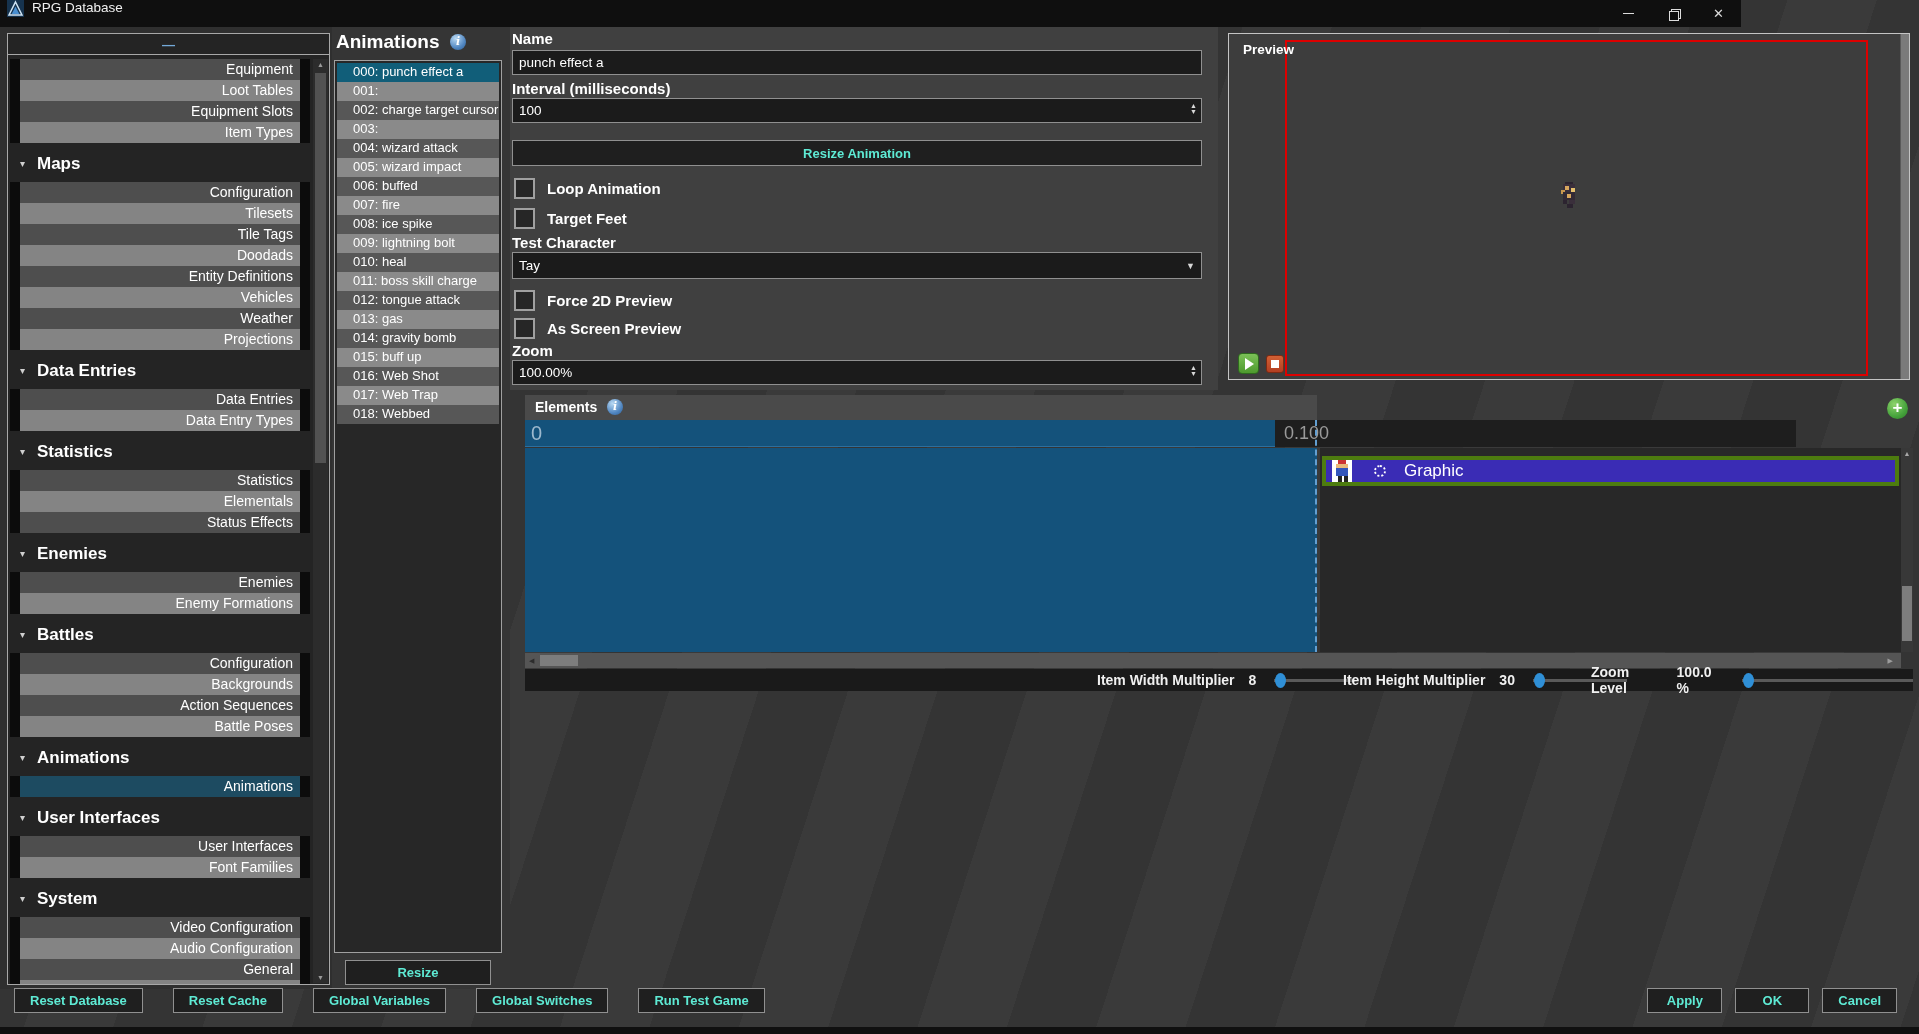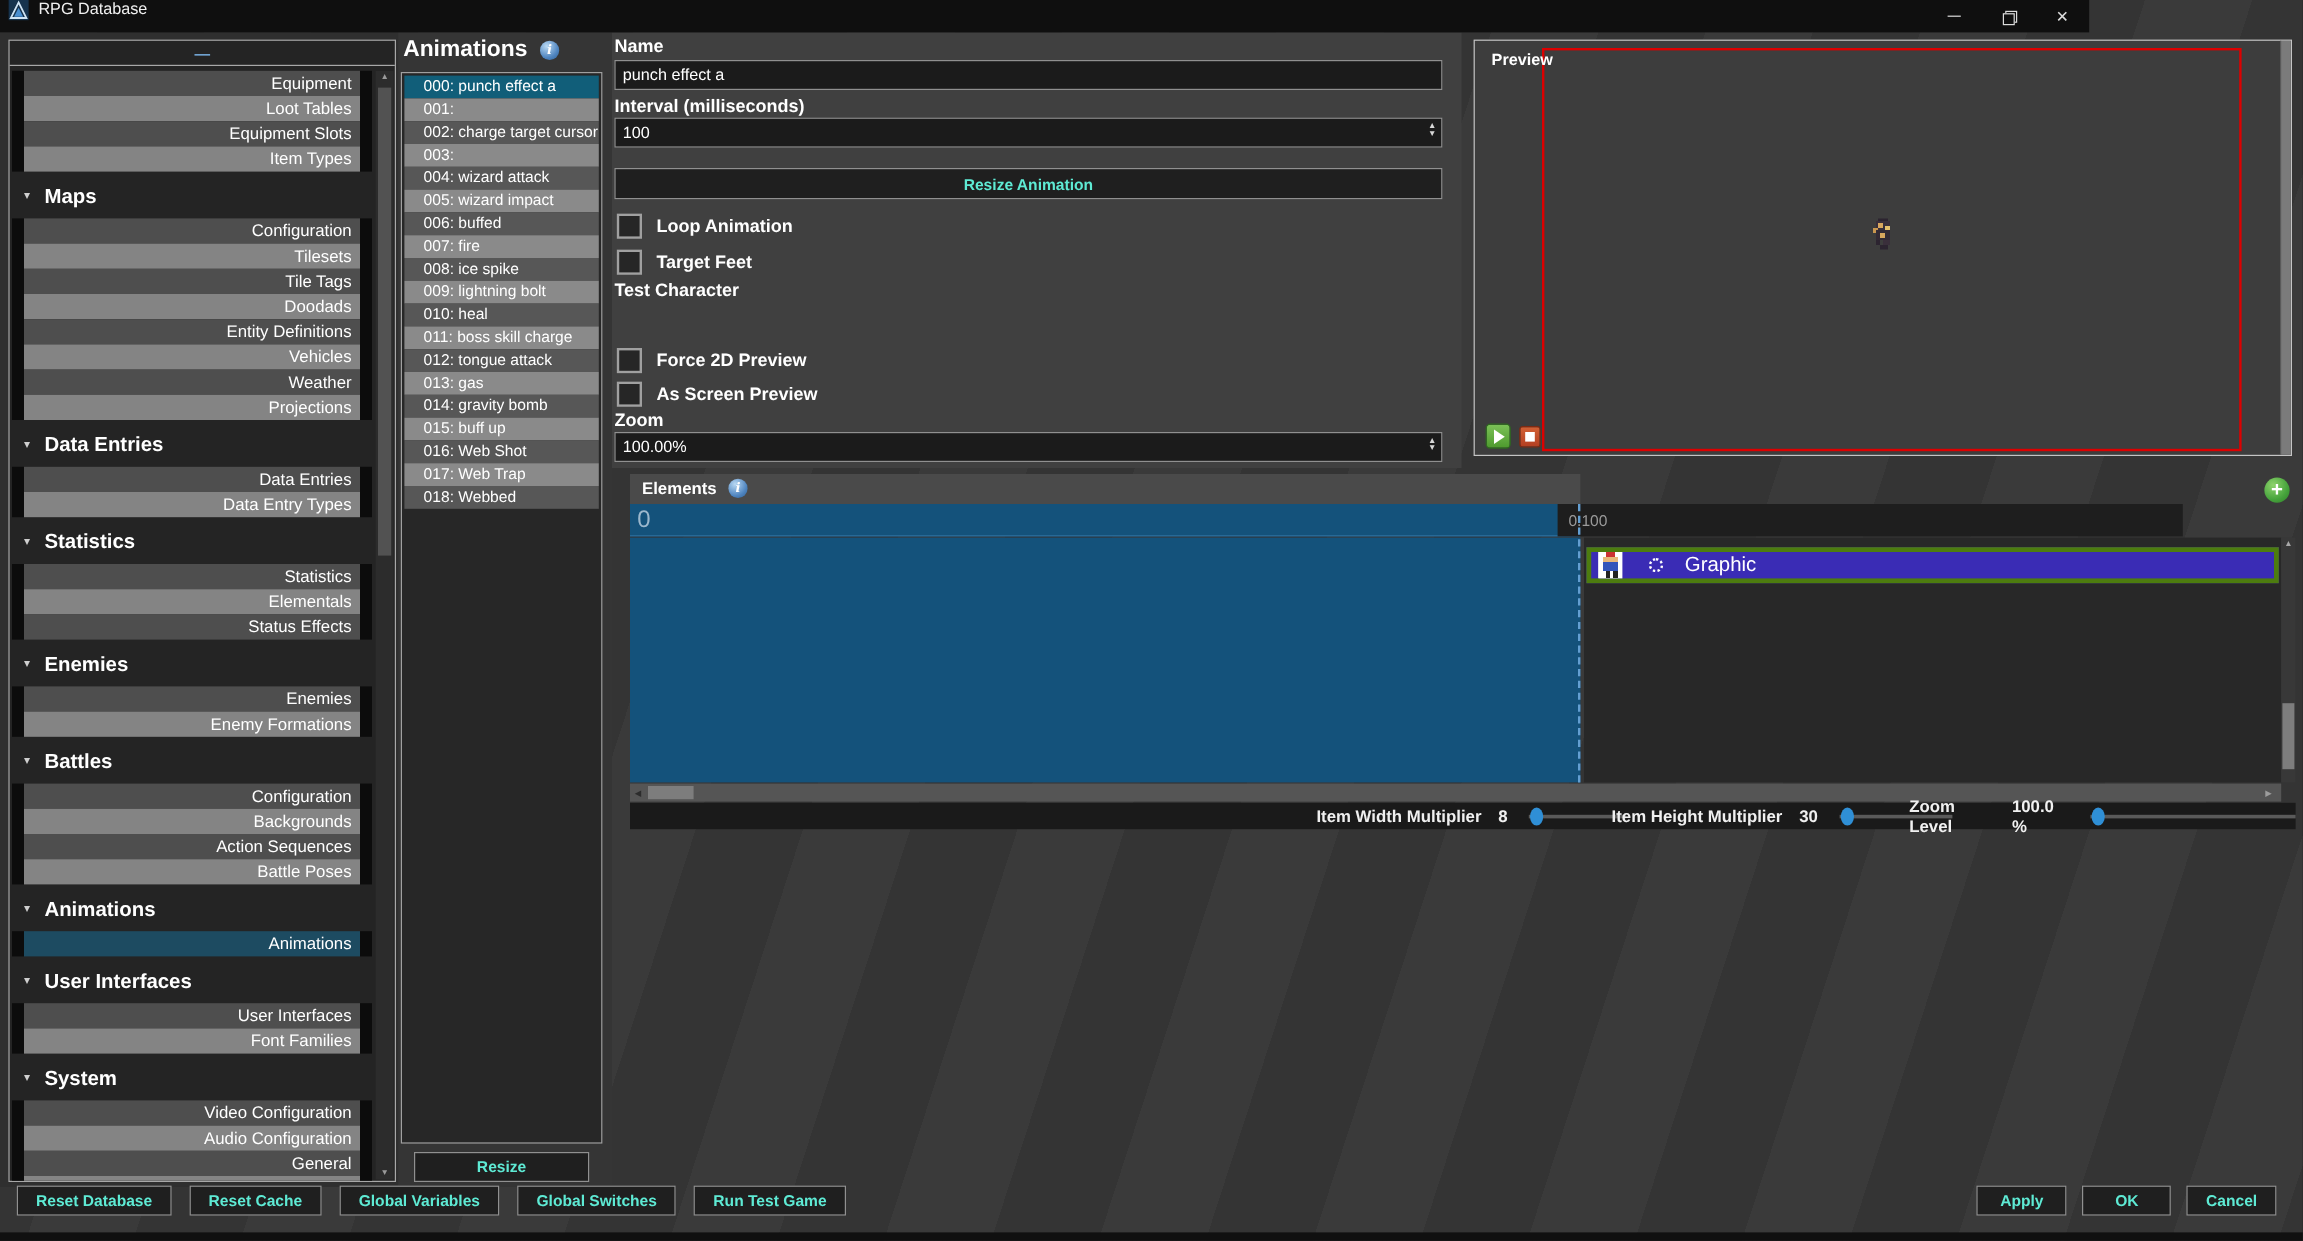--- a/index.html
+++ b/index.html
@@ -66,21 +66,21 @@
 .stop-btn{position:absolute;left:37px;top:321px;width:18px;height:18px;border-radius:3px;background:linear-gradient(#d26034,#b33f22);border:1px solid #7e2a12;display:flex;align-items:center;justify-content:center}
 .stop-sq{width:8px;height:8px;background:#fff}
 .pv-scroll{position:absolute;right:0;top:0;bottom:0;width:9px;background:#7b7b7b;border-left:1px solid #5a5a5a}
 
 .elements{position:absolute;left:525px;top:395px;width:1388px;height:296px}
 .el-header{position:absolute;left:0;top:0;width:792px;height:25px;background:#4a4a4a;color:#fff}
 .el-header .etitle{position:absolute;left:10px;top:4px;font-size:14px;font-weight:bold}
 .el-header .info{position:absolute;left:82px;top:4px}
 .add-btn{position:absolute;right:5px;top:3px;width:21px;height:21px;border-radius:50%;background:radial-gradient(circle at 35% 30%,#8ed36c,#46a33c 60%,#2e7d28);color:#fff;font-size:17px;line-height:19px;text-align:center;font-weight:bold}
 .tl-blue-head{position:absolute;left:0;top:25px;width:792px;height:27px;background:var(--timeline-blue,#15537e);border-bottom:1px solid #2c6f9e;color:#9cb8cd;font-size:20px;line-height:26px;padding-left:6px}
-.tl-dark-head{position:absolute;left:773px;top:25px;width:521px;height:27px;background:#1e1e1e;color:#9a9a9a;font-size:13px;line-height:27px;padding-left:9px}
+.tl-dark-head{position:absolute;left:750px;top:25px;width:521px;height:27px;background:#1e1e1e;color:#9a9a9a;font-size:18px;line-height:27px;padding-left:9px}
 .tl-blue-block{position:absolute;left:0;top:53px;width:792px;height:204px;background:var(--timeline-blue,#14517b)}
 .tl-right{position:absolute;left:795px;top:53px;width:581px;height:204px;background:#282828}
 .graphic-row{position:absolute;left:2px;top:8px;right:2px;height:30px;background:var(--element-purple,#3a2cb5);border:4px solid #4d7c0f;display:flex;align-items:center}
 .graphic-thumb{margin-left:6px;background:#fff;width:20px;height:22px;display:block}
 .sel-ring{margin-left:22px;width:12px;height:12px;border:2px dotted #fff;border-radius:50%}
 .graphic-label{margin-left:18px;color:#fff;font-size:17px}
 .dotline{position:absolute;left:790px;top:25px;height:232px;border-left:2px dashed #639fd2}
 .el-vscroll{position:absolute;right:0;top:53px;width:12px;height:204px;background:#383838}
 .el-vscroll .a{position:absolute;left:0;width:12px;text-align:center;font-size:7px;color:#a8a8a8;top:2px}
 .el-vthumb{position:absolute;left:1px;top:138px;width:10px;height:55px;background:#7d7d7d}
@@ -90,21 +90,21 @@
 .el-hthumb{position:absolute;left:15px;top:2px;width:38px;height:11px;background:#7d7d7d}
 .sliders-bar{position:absolute;left:0;top:274px;width:1388px;height:22px;background:#1a1a1a}
 .slider-group{position:absolute;top:0;height:22px;display:flex;align-items:center}
 .sg1{left:572px}.sg2{left:818px}.sg3{left:1066px}
 .sl-label{color:#f0f0f0;font-size:14px;font-weight:bold}
 .sl-value{color:#f0f0f0;font-size:14px;font-weight:bold;margin-left:14px}
 .sl-track{position:relative;height:3px;background:#5a5a5a;display:inline-block;margin-left:18px}
 .t1{width:81px}.t2{width:94px}.t3{width:186px}
 .sl-thumb{position:absolute;left:1px;top:-6px;width:11px;height:15px;border-radius:50%;background:var(--accent-slider-blue,#2f8fd6)}
 
-.footer-left{position:absolute;left:14px;top:988px;display:flex;gap:15px}
+.footer-left{position:absolute;left:14px;top:988px;display:flex;gap:30px}
 .footer-right{position:absolute;right:22px;top:988px;display:flex;gap:13px}
 .footer-left .btn,.footer-right .btn{height:25px;padding:0 15px}
 .bottom-band{position:absolute;left:0;bottom:0;width:1919px;height:7px;background:#101010}
 </style>
 </head>
 <body>
 
 <div id="app">
 
   <div class="ul-side"></div>
@@ -247,20 +247,24 @@
     <div class="check-row" style="top:146px">
       <span class="cbox"></span>
       <span class="clabel">Loop Animation</span>
     </div>
     <div class="check-row" style="top:176px">
       <span class="cbox"></span>
       <span class="clabel">Target Feet</span>
     </div>
 
     <div class="flabel" style="top:204px">Test Character</div>
+    <div class="w" style="top:222px;height:27px">
+      <div class="field" style="height:27px;line-height:25px">Tay</div>
+      <span style="position:absolute;right:7px;top:9px;font-size:9px;color:#d8d8d8">▼</span>
+    </div>
 
     <div class="check-row" style="top:258px">
       <span class="cbox"></span>
       <span class="clabel">Force 2D Preview</span>
     </div>
     <div class="check-row" style="top:286px">
       <span class="cbox"></span>
       <span class="clabel">As Screen Preview</span>
     </div>
 

